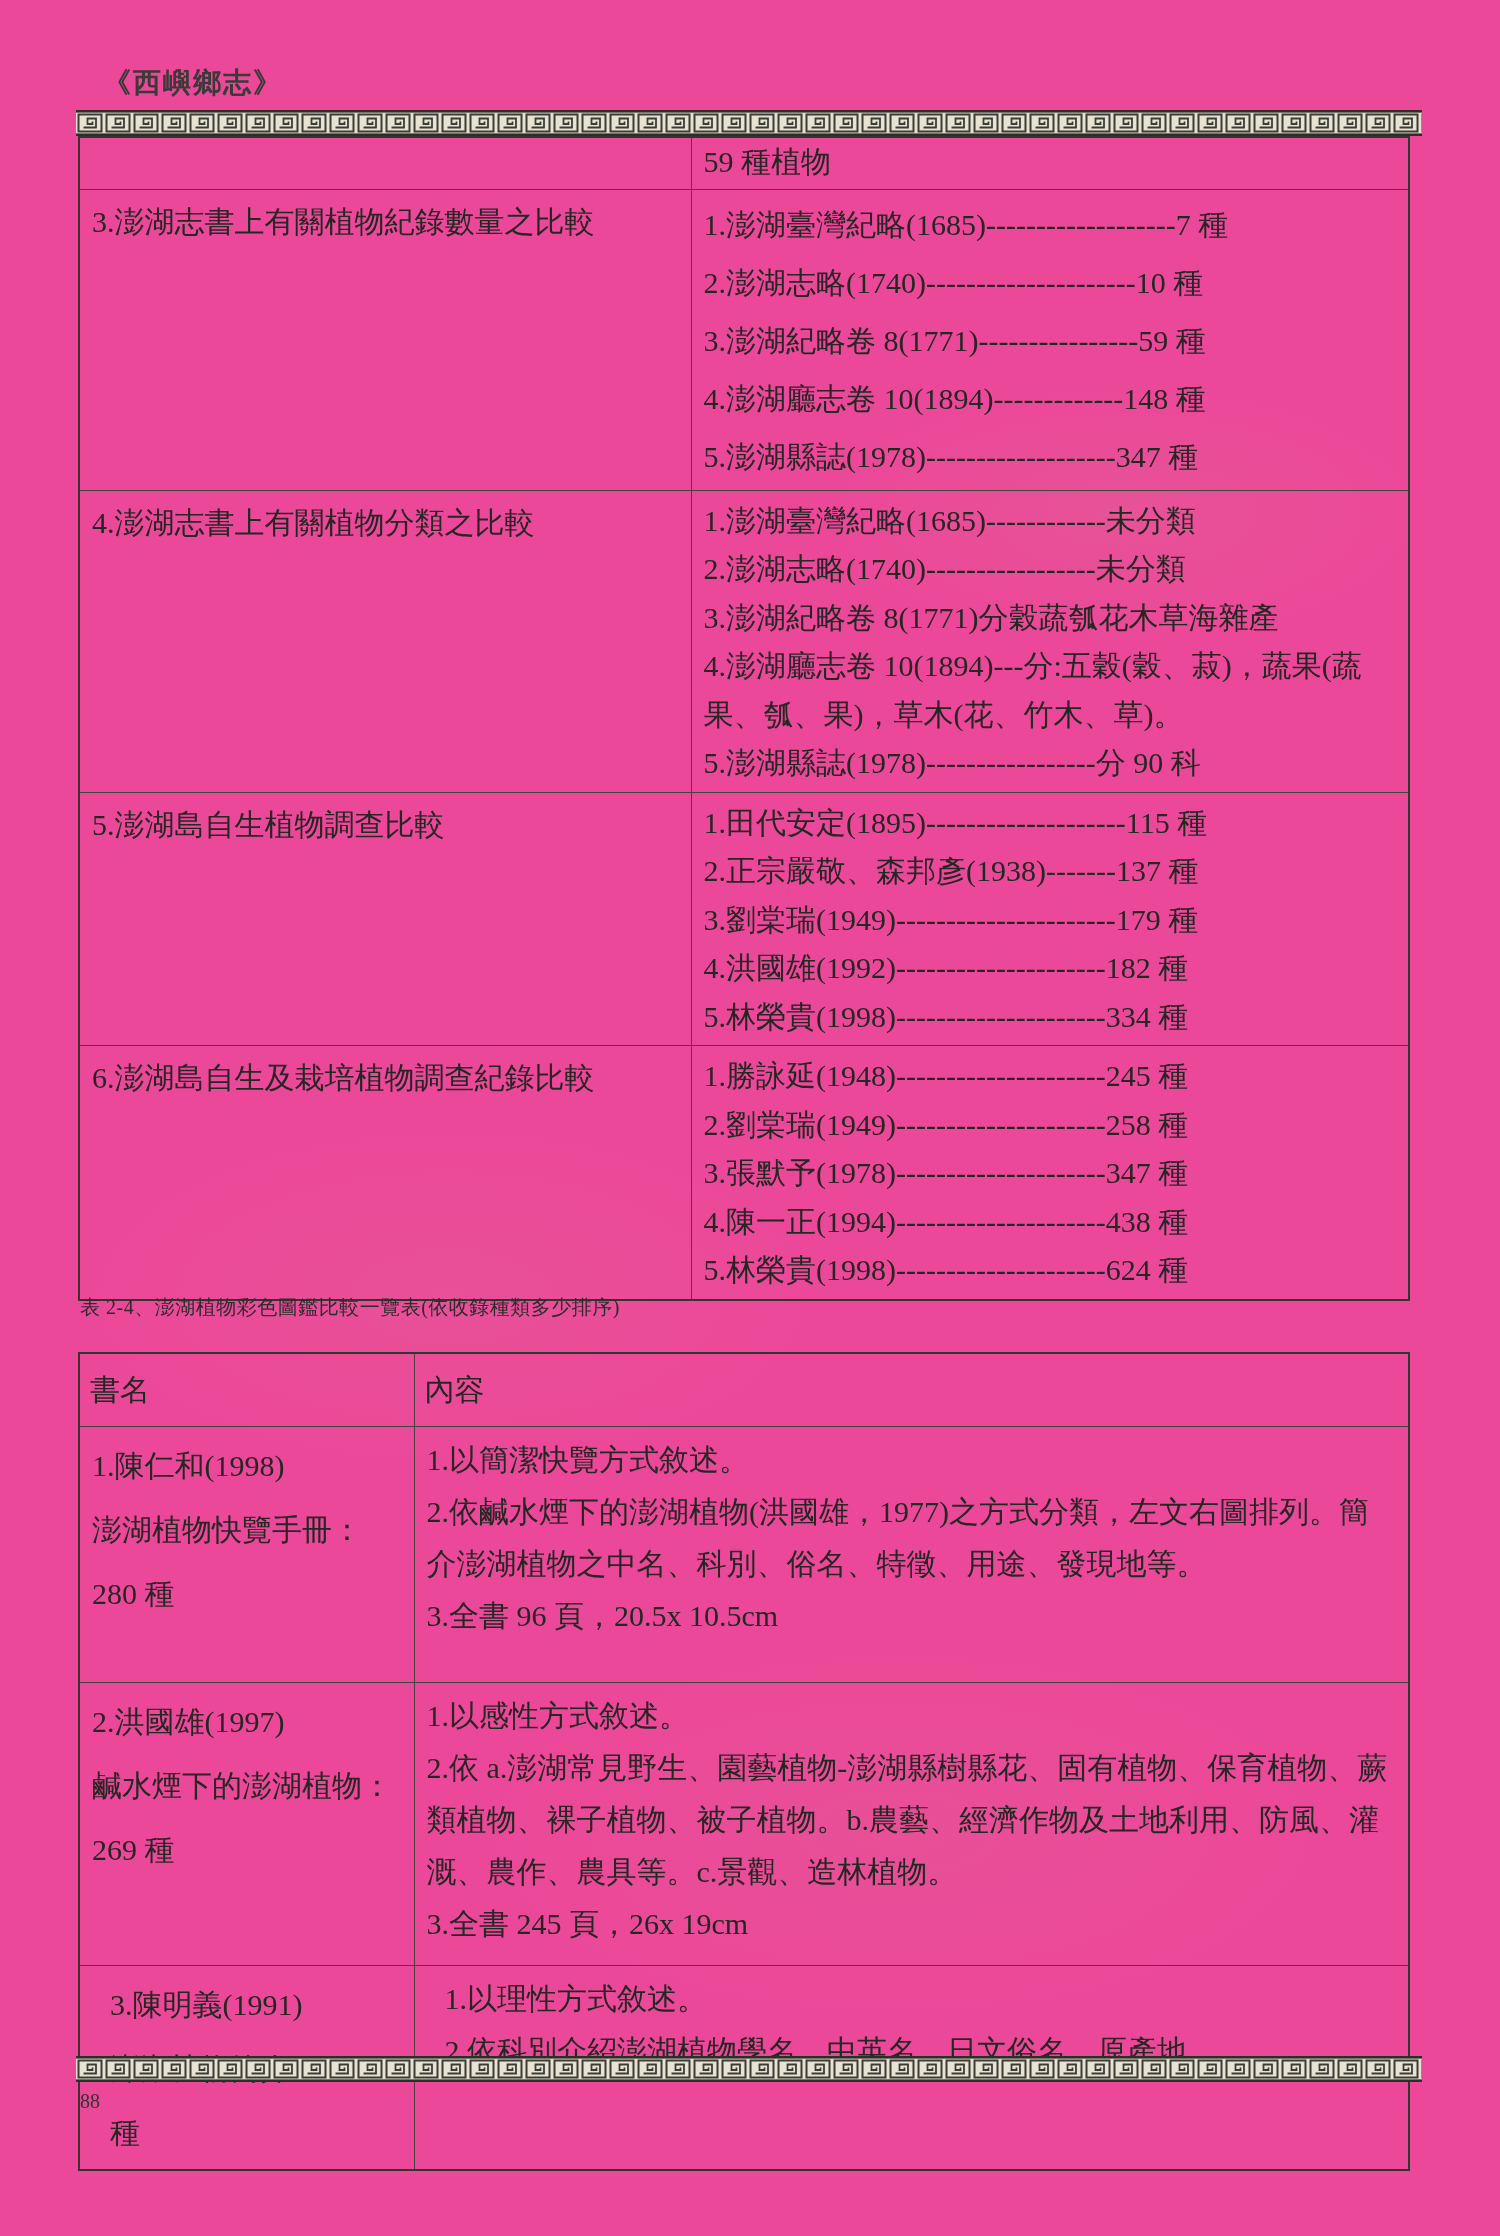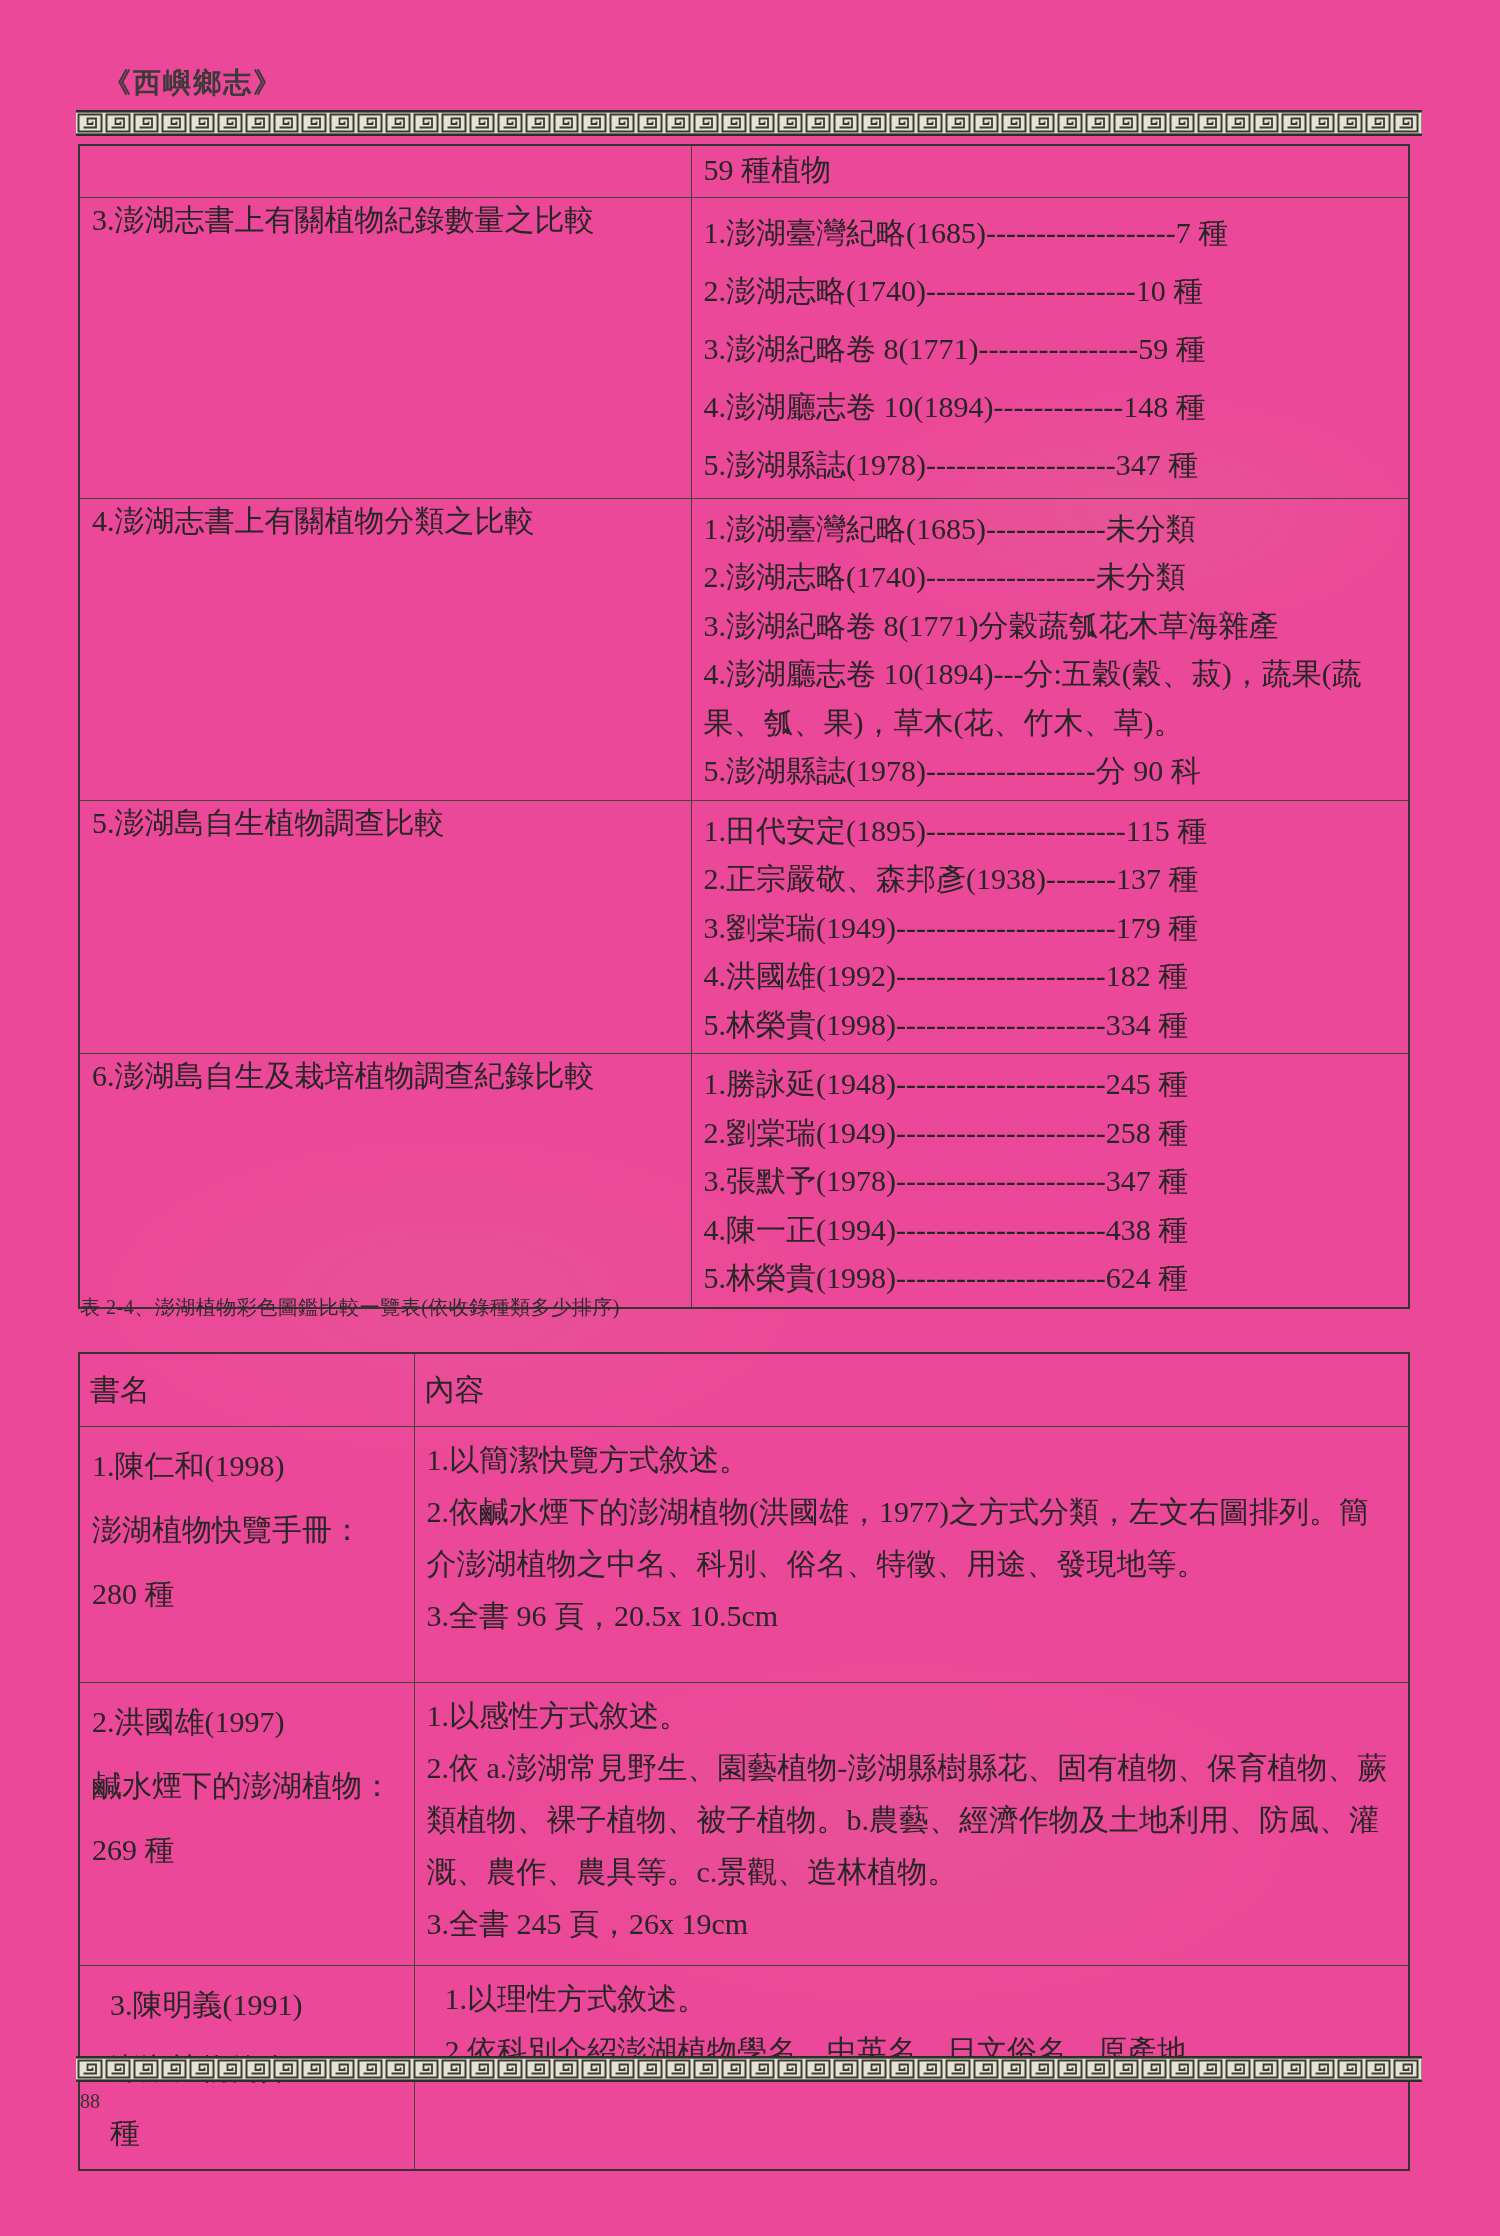--- a/index.html
+++ b/index.html
@@ -28,33 +28,33 @@
     font-size:30px; color:#262624;
   }
   table.doc-table td, table.doc-table th {
     border:1.6px solid #44443f;
     vertical-align:top;
     overflow:hidden;
   }
   table.doc-table { border:2.4px solid #35352f; }
 
   
-  #table1 { top:144px;border-radius:32px; }
+  #table1 { top:136px;border-radius:32px; }
   #table1 .col-label { width:612px; }
   #table1 .col-data  { width:718px; }
   #table1 td { padding:6px 10px 4px 12px; }
   #table1 tr.carry td { height:52px; padding-top:4px; }
   #table1 tr.r1 td { height:290px; }
   #table1 tr.r2 td { height:290px; }
   #table1 tr.r3 td { height:243px; }
   #table1 tr.r4 td { height:241px; }
   .lines { white-space:pre-line; }
   #table1 .lh58 { line-height:58px; }
   #table1 .lh48 { line-height:48.5px; }
-  #table1 .label-cell { line-height:44px; padding-top:0; }
+  #table1 .label-cell { line-height:44px; padding-top:10px; }
 
   
   .table-caption {
     position:absolute; left:80px; top:1294px;
     font-size:20px; color:#2c2c2a; letter-spacing:0.5px;
   }
 
   
   #table2 { top:1352px; }
   #table2 .col-book { width:335px; }

